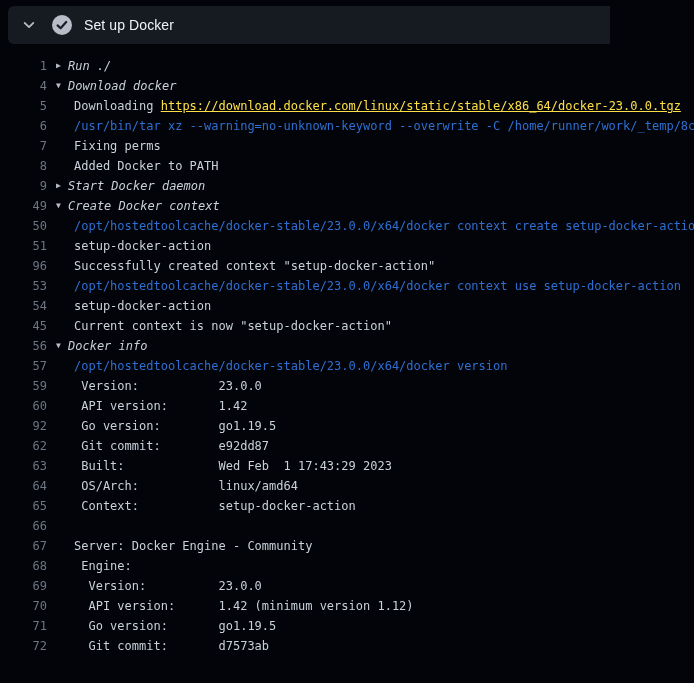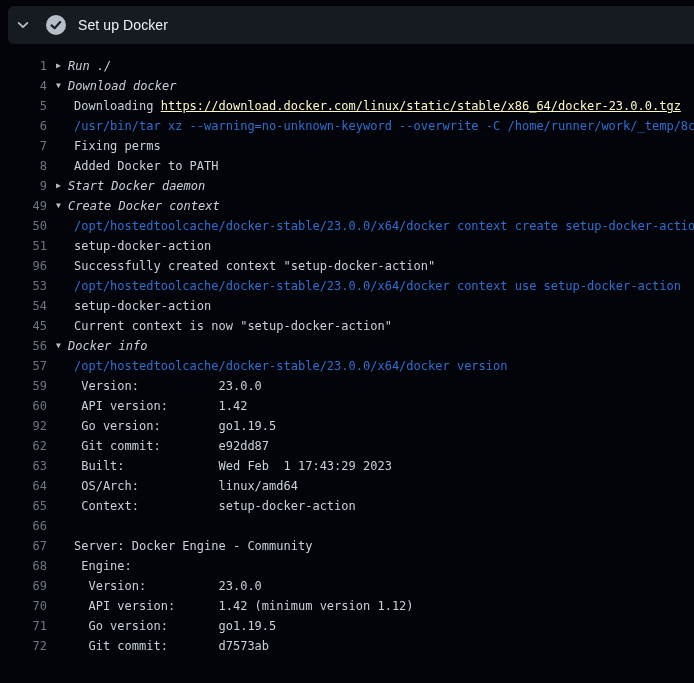--- a/index.html
+++ b/index.html
@@ -14,27 +14,27 @@
   .viewport {
     position: relative;
     width: 694px;
     height: 683px;
     background: #02040a;
   }
   
   .step-header {
     box-sizing: border-box;
     margin: 6px 0 0 8px;
-    width: 686px;
+    width: 602px;
     height: 38px;
     background: #161b22;
     border-radius: 6px 0 0 6px;
     display: flex;
     align-items: center;
-    padding-left: 8px;
+    padding-left: 14px;
     cursor: pointer;
   }
   .chevron-icon {
     width: 14px;
     height: 14px;
     flex: 0 0 auto;
     color: #b7bec8;
   }
   .status-circle {
     margin-left: 16px;
@@ -86,21 +86,21 @@
     margin-left: 0;
     font-style: italic;
   }
   .row.plain .txt, .row.command .txt {
     margin-left: 27px;
   }
   .row.command .txt {
     color: #2f6fd0;
   }
   .row .log-link {
-    color: #fef9c3;
+    color: #fde047;
     text-decoration: underline;
     cursor: pointer;
   }
 </style>
 </head>
 <body>
 
 <div class="viewport">
 
   <div class="step-header">

